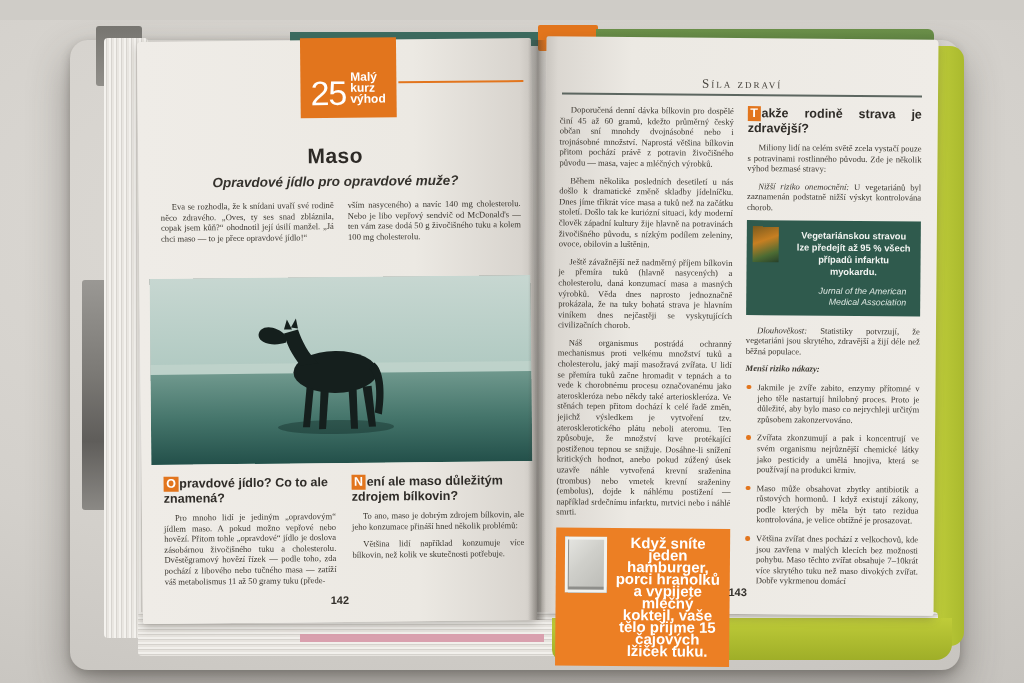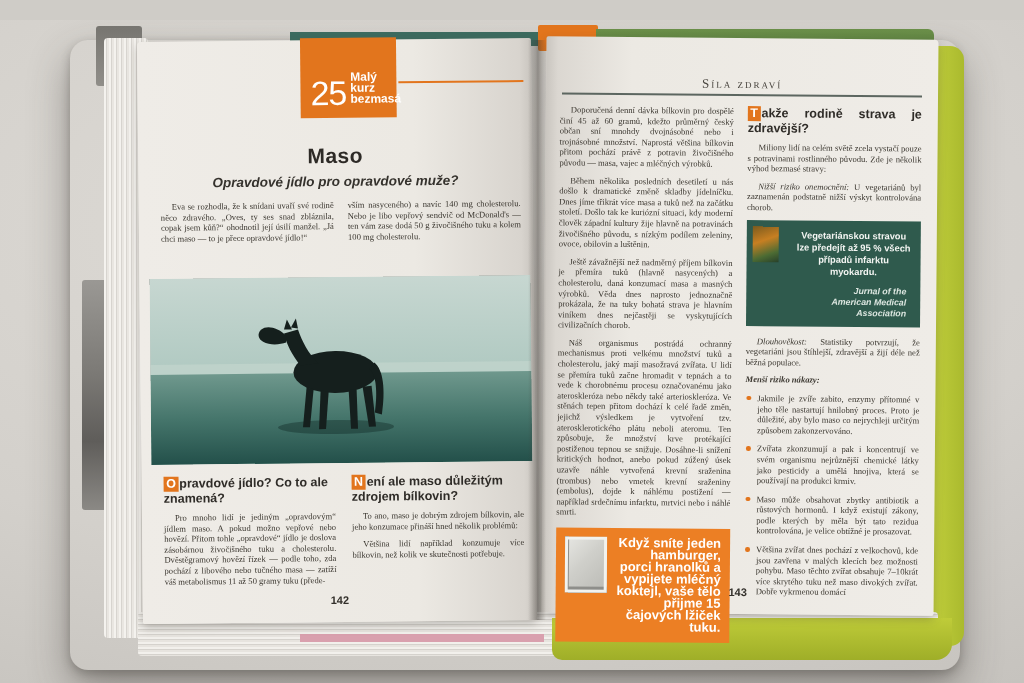--- a/index.html
+++ b/index.html
@@ -64,26 +64,26 @@
   .rp-cols>div{flex:1;min-width:0;}
   .lead{font-weight:400;font-style:italic;}
   .risk-head{font-weight:700;font-style:italic;margin:2px 0 8px 0;}
   ul.bullets{list-style:none;margin:0;padding:0;}
   ul.bullets li{position:relative;padding-left:12px;margin:0 0 8px 0;}
   ul.bullets li::before{content:"";position:absolute;left:1px;top:3px;width:4.5px;height:4.5px;border-radius:50%;background:#e2751d;}
   .tip-box{margin-top:10px;background:#ec7f24;display:flex;gap:8px;padding:9px;box-sizing:border-box;min-height:76px;align-items:flex-start;}
   .tip-thumb{flex:0 0 42px;height:56px;background:
      linear-gradient(135deg,#e8e8e4 0%,#cfcfca 45%,#b9b9b4 100%);
      box-shadow:inset 0 0 0 3px #f2f2ee, inset 8px -10px 0 -4px #8e8e8a;}
-  .tip-text{color:#fff;font-weight:700;font-size:13px;line-height:12px;font-family:"Liberation Sans",sans-serif;text-align:right;}
+  .tip-text{color:#fff;font-weight:700;font-size:15px;line-height:12px;font-family:"Liberation Sans",sans-serif;text-align:center;}
   .quote-box{background:#2f5a4d;margin:4px 0 10px 0;padding:9px 10px 8px 10px;position:relative;min-height:76px;box-sizing:border-box;}
   .quote-thumb{position:absolute;left:6px;top:6px;width:26px;height:36px;
      background:linear-gradient(160deg,#7a5a1e 0%,#c77f22 40%,#4c6b33 75%,#27402a 100%);}
   .quote-text{margin:0 0 8px 40px;color:#f3f5f2;font-weight:700;font-size:9.3px;line-height:12px;font-family:"Liberation Sans",sans-serif;text-align:center;}
-  .quote-src{margin:0 4px 0 60px;color:#dce6e0;font-style:italic;font-size:8.8px;line-height:11px;text-align:right;font-family:"Liberation Sans",sans-serif;font-weight:bold;}
+  .quote-src{margin:0 4px 0 60px;color:#dce6e0;font-style:italic;font-size:8.8px;line-height:11px;text-align:right;font-family:"Liberation Sans",sans-serif;}
 </style>
 </head>
 <body>
 
 <div class="stage">
   <div class="surface"></div>
   <div class="book-shadow"></div>
 
   <div class="cover-left-top"></div>
   <div class="cover-left-frag"></div>
@@ -94,21 +94,21 @@
   <div class="cover-right-lime"></div>
   <div class="stack-bottom"></div>
   <div class="strip-bottom-pink"></div>
   <div class="cover-bottom-lime"></div>
 
   <div class="page page-left">
     <div class="chapter-tab">
       <span class="chapter-num">25</span>
       <span class="chapter-label">
         <span>Malý kurz</span><br>
-        <span>bezmasá</span>
+        <span>výhod</span>
       </span>
     </div>
     <div class="chapter-rule"></div>
 
     <div class="lp-title">Maso</div>
     <div class="lp-subtitle">Opravdové jídlo pro opravdové muže?</div>
 
     <div class="intro-row serif body-txt">
       <div class="indent">Eva se rozhodla, že k snídani uvaří své rodině něco zdravého. „Oves, ty ses snad zbláznila, copak jsem kůň?“ ohodnotil její úsilí manžel. „Já chci maso — to je přece opravdové jídlo!“</div>
       <div>vším nasyceného) a navíc 140 mg cholesterolu. Nebo je libo vepřový sendvič od McDonald's — ten vám zase dodá 50 g živočišného tuku a kolem 100 mg cholesterolu.</div>
@@ -182,21 +182,21 @@
         <h3 class="qhead"><span class="qinit">T</span><span>akže rodině strava je zdravější?</span></h3>
         <p class="indent">Miliony lidí na celém světě zcela vystačí pouze s potravinami rostlinného původu. Zde je několik výhod bezmasé stravy:</p>
         <p class="indent"><span class="lead">Nižší riziko onemocnění:</span><span> U vegetariánů byl zaznamenán podstatně nižší výskyt kontrolována chorob.</span></p>
 
         <div class="quote-box">
           <div class="quote-thumb"></div>
           <p class="quote-text">Vegetariánskou stravou lze předejít až 95 % všech případů infarktu myokardu.</p>
           <p class="quote-src">Jurnal of the American Medical Association</p>
         </div>
 
-        <p class="indent"><span class="lead">Dlouhověkost:</span><span> Statistiky potvrzují, že vegetariáni jsou štíhlejší, zdravější a žijí déle než běžná populace.</span></p>
+        <p class="indent"><span class="lead">Dlouhověkost:</span><span> Statistiky potvrzují, že vegetariáni jsou skrytého, zdravější a žijí déle než běžná populace.</span></p>
         <p class="risk-head">Menší riziko nákazy:</p>
 
         <ul class="bullets">
           <li>Jakmile je zvíře zabito, enzymy přítomné v jeho těle nastartují hnilobný proces. Proto je důležité, aby bylo maso co nejrychleji určitým způsobem zakonzervováno.</li>
           <li>Zvířata zkonzumují a pak i koncentrují ve svém organismu nejrůznější chemické látky jako pesticidy a umělá hnojiva, která se používají na produkci krmiv.</li>
           <li>Maso může obsahovat zbytky antibiotik a růstových hormonů. I když existují zákony, podle kterých by měla být tato rezidua kontrolována, je velice obtížné je prosazovat.</li>
           <li>Většina zvířat dnes pochází z velkochovů, kde jsou zavřena v malých klecích bez možnosti pohybu. Maso těchto zvířat obsahuje 7–10krát více skrytého tuku než maso divokých zvířat. Dobře vykrmenou domácí</li>
         </ul>
       </div>
     </div>

